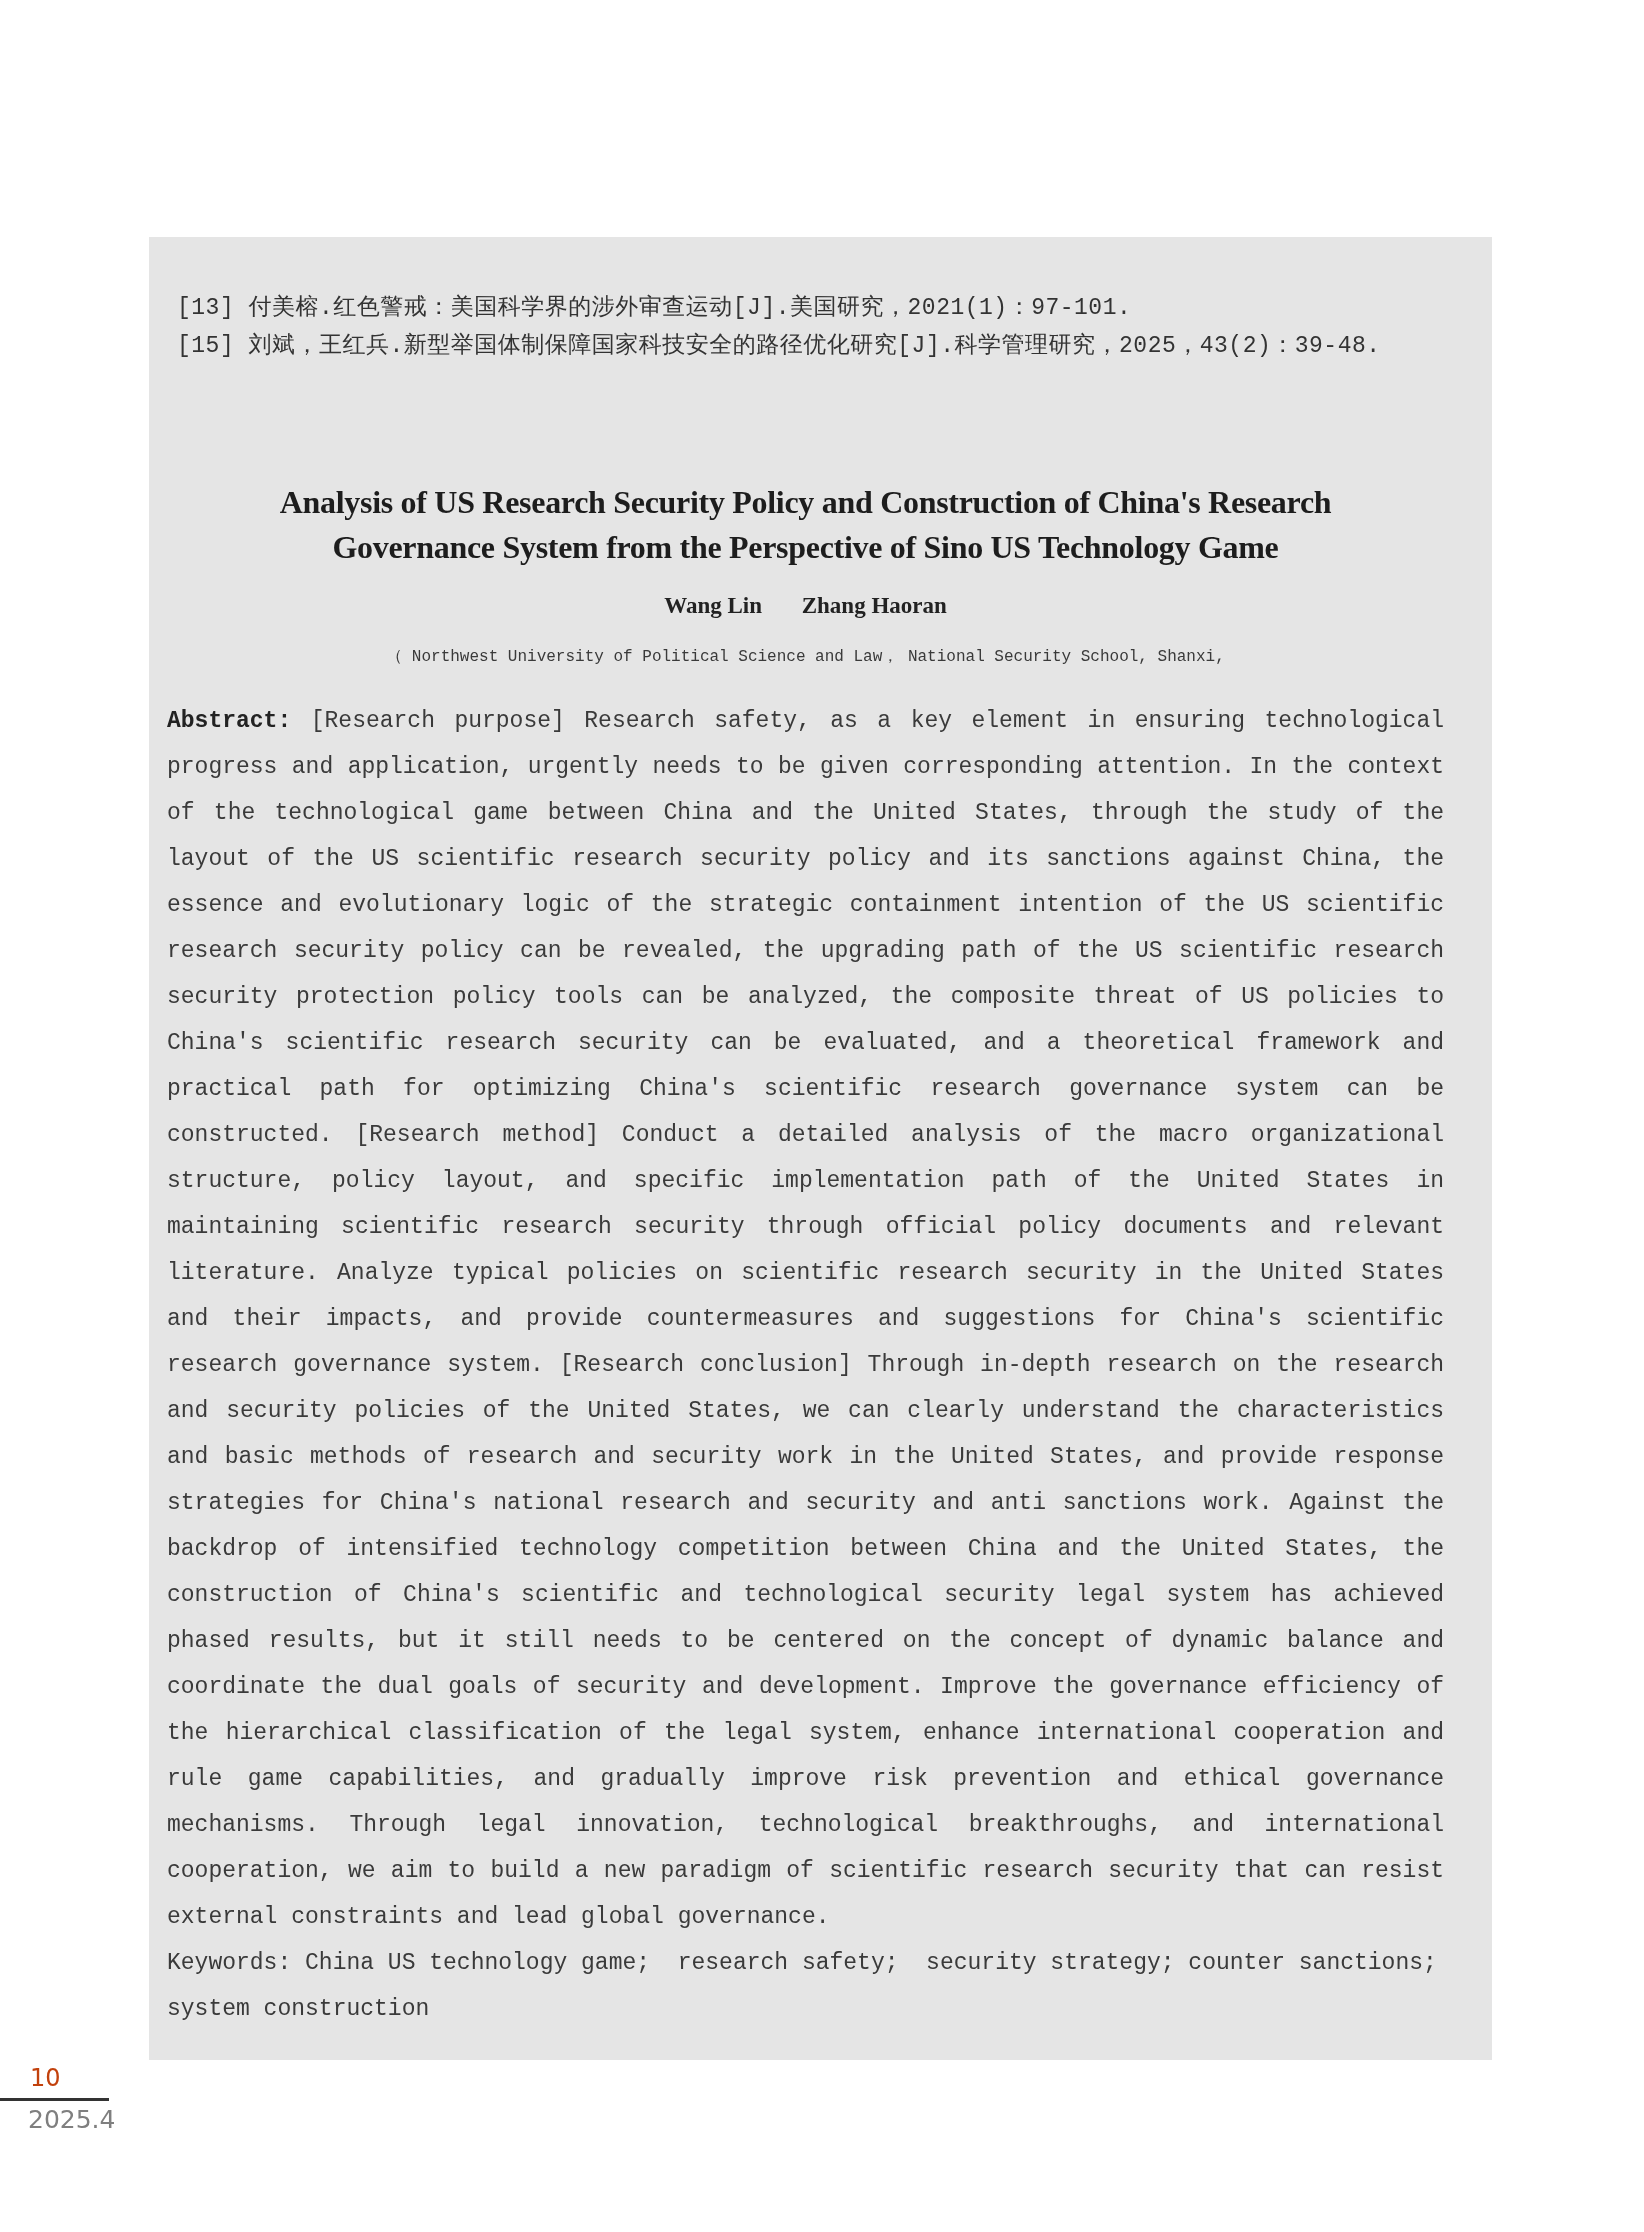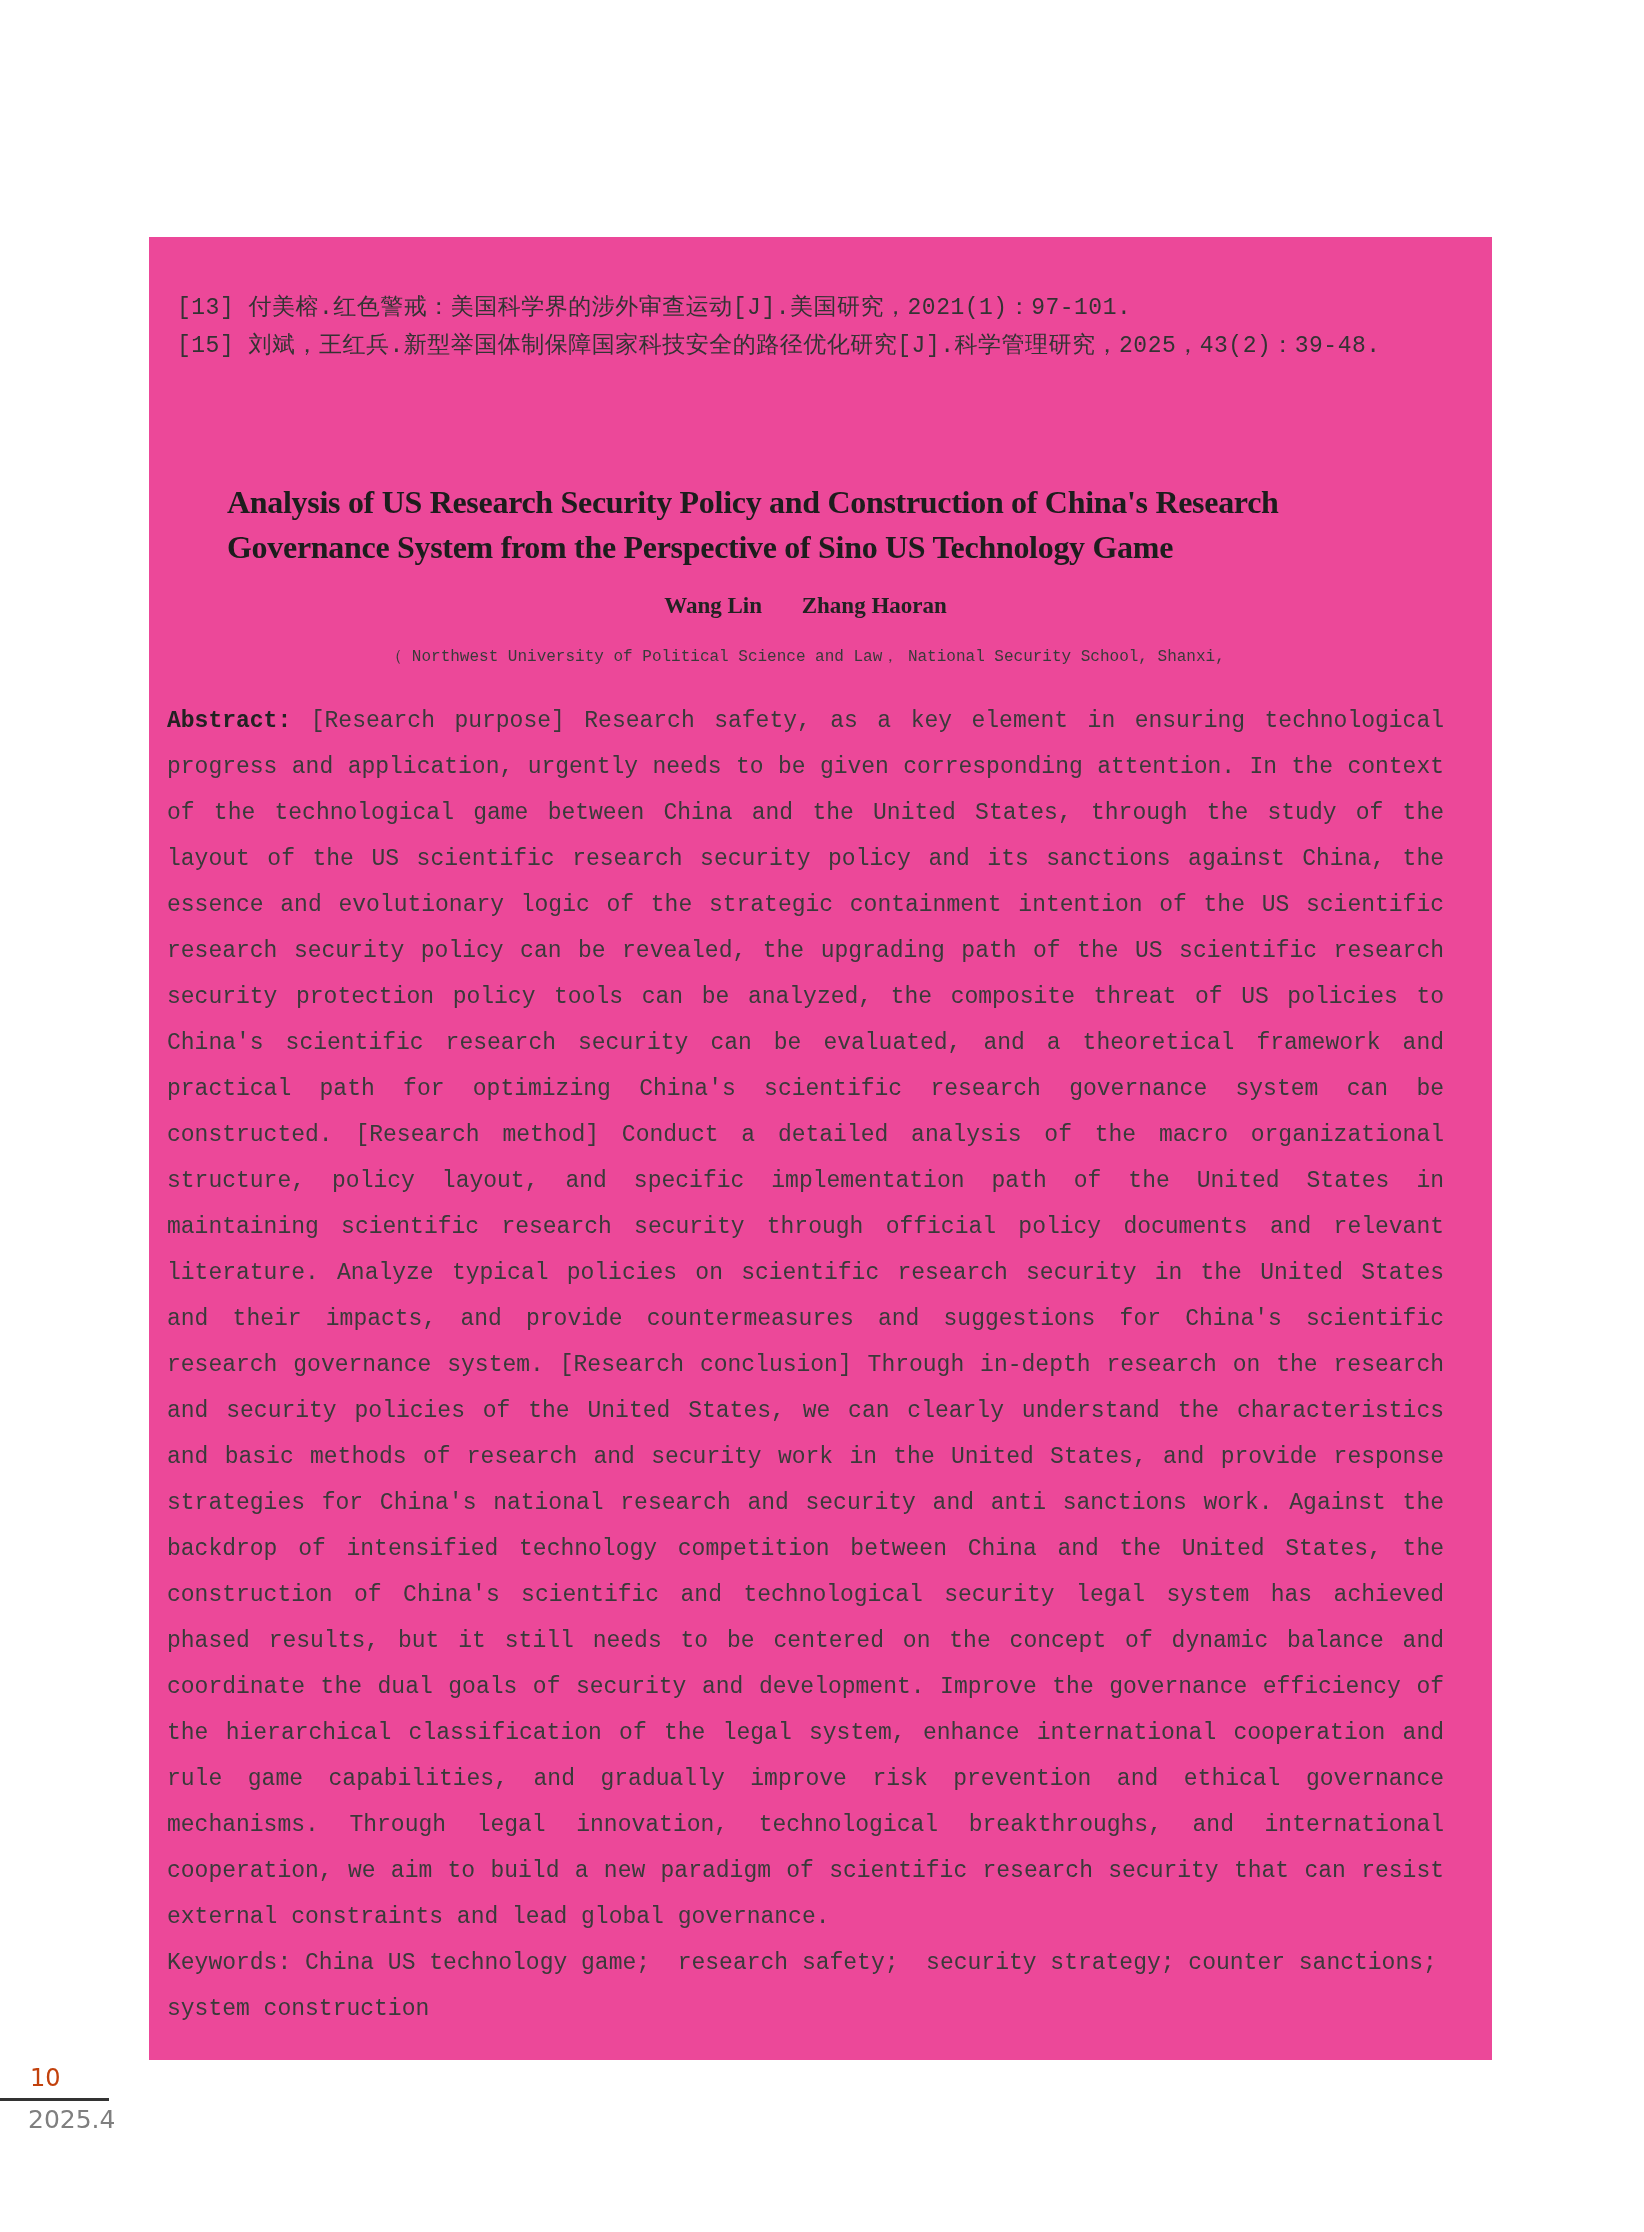--- a/index.html
+++ b/index.html
@@ -3,30 +3,30 @@
 <meta charset="utf-8">
 <style>
   html,body{margin:0;padding:0;}
   body{
     width:1645px;height:2233px;position:relative;background:#ffffff;
     font-family:"Liberation Mono","DejaVu Sans Mono",monospace;
     -webkit-font-smoothing:antialiased;
   }
   .page-sheet{
     position:absolute;left:149px;top:237px;width:1343px;min-height:1775px;
-    background:#ec4899;box-sizing:border-box;
+    background:#e5e5e5;box-sizing:border-box;
     padding:52px 48px 28px 18px;
   }
   .references{margin-left:10px;}
   .reference-line{
     font-size:23px;line-height:38px;color:#333333;
     letter-spacing:0.5px;white-space:nowrap;
   }
   .article-title{
-    margin-top:115px;text-align:left;
+    margin-top:115px;text-align:center;
     font-family:"Liberation Serif","DejaVu Serif",serif;
     font-weight:700;font-size:32px;line-height:45px;color:#1d1d1d;
     letter-spacing:-0.3px;
     padding:0 60px;
   }
   .authors-row{
     text-align:center;
     font-family:"Liberation Serif","DejaVu Serif",serif;
     font-weight:700;font-size:23px;color:#222222;line-height:30px;
   }

